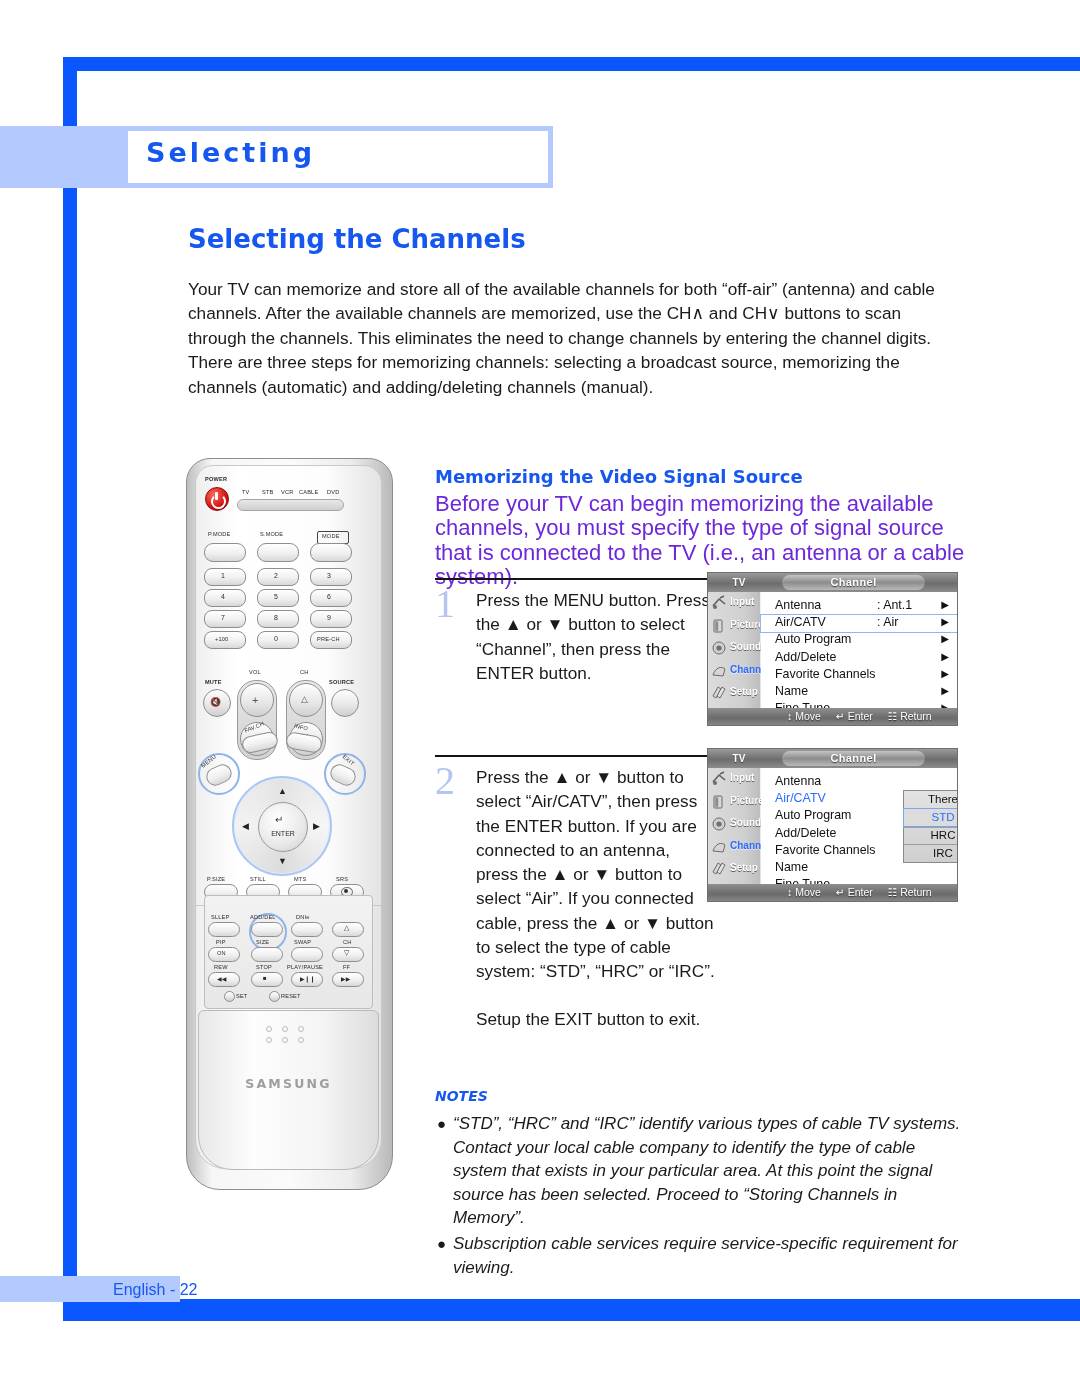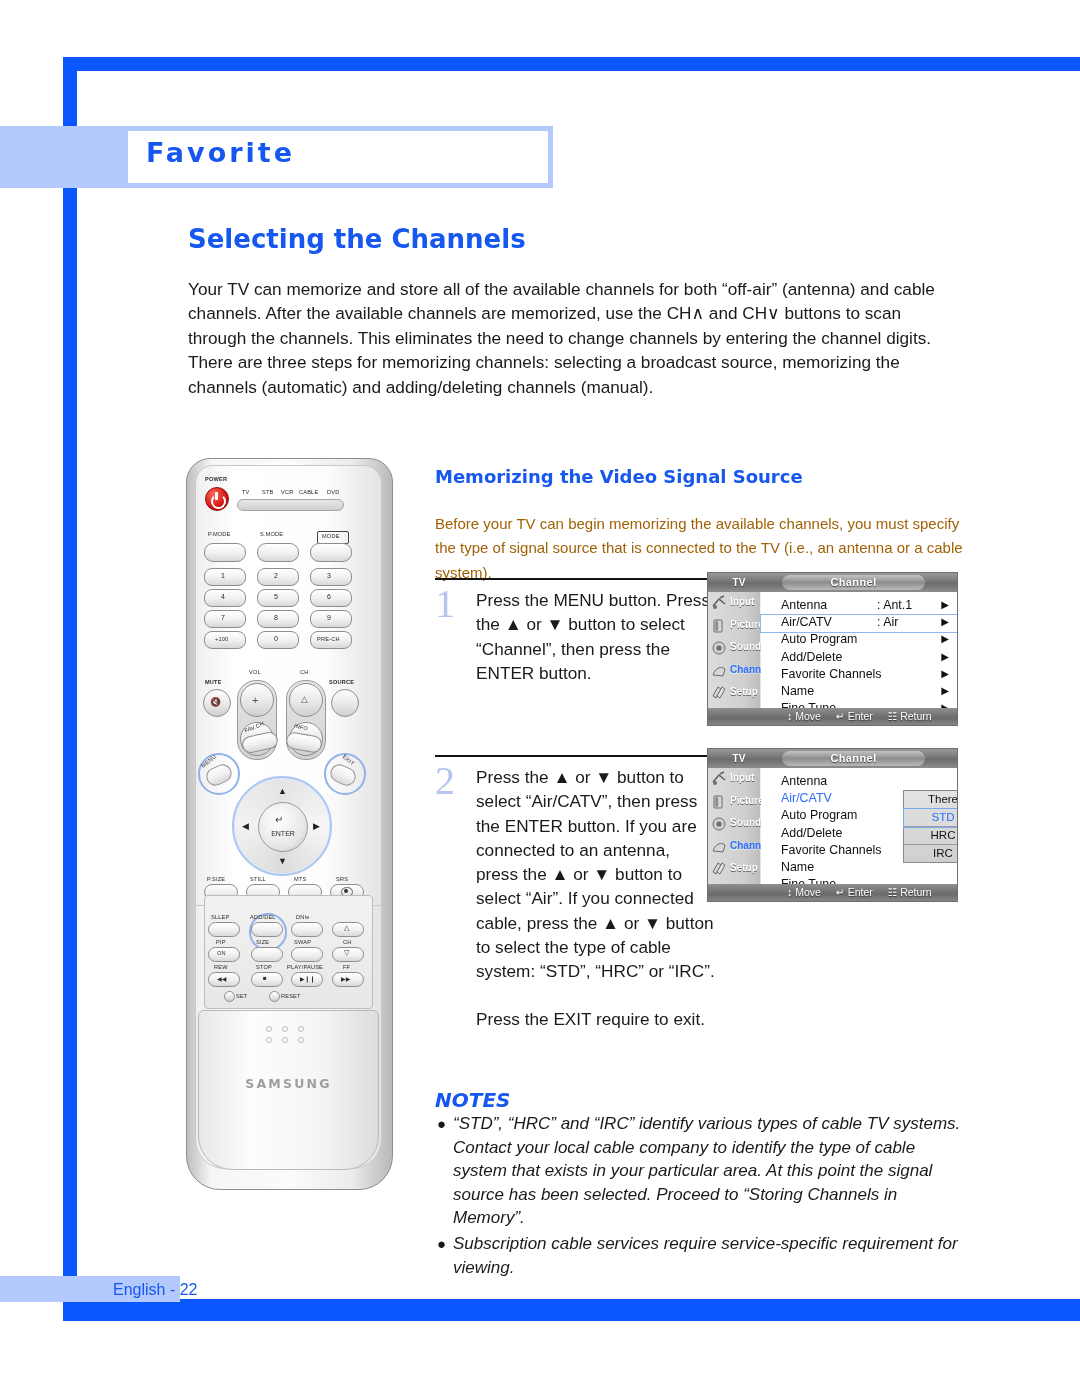--- a/index.html
+++ b/index.html
@@ -20,33 +20,33 @@
   .tab-title{position:absolute;left:146px;top:137px;font-size:27px;font-weight:bold;color:#1657ef;letter-spacing:3px;font-family:"DejaVu Sans", sans-serif;}
 
   .footer-band{position:absolute;left:0;top:1276px;width:180px;height:26px;background:#b4caff;}
   .footer-text{position:absolute;left:113px;top:1281px;font-size:16px;color:#1657ef;font-family:"Liberation Sans",sans-serif;}
 
   
   .h1{position:absolute;left:188px;top:224px;font-size:26px;font-weight:bold;color:#1657ef;font-family:"DejaVu Sans",sans-serif;}
   .intro{position:absolute;left:188px;top:277px;width:762px;font-size:17.2px;line-height:24.4px;color:#1a1a1a;}
 
   .h2{position:absolute;left:435px;top:466px;font-size:18px;font-weight:bold;color:#1657ef;font-family:"DejaVu Sans",sans-serif;}
-  .sub-intro{position:absolute;left:435px;top:492px;width:530px;font-size:15px;line-height:24.4px;color:#a16207;margin-top:20px;}
+  .sub-intro{position:absolute;left:435px;top:492px;width:530px;font-size:22px;line-height:24.4px;color:#6d28d9;}
 
   
   .step{position:absolute;left:435px;width:540px;}
   .step .rule{position:absolute;left:0;top:0;width:280px;height:2px;background:#141414;}
   .step .num{position:absolute;left:0;top:6px;font-size:40px;line-height:40px;color:#b4c6ef;font-family:"Liberation Serif",serif;font-weight:normal;}
   .step .txt{position:absolute;left:41px;top:10px;width:240px;font-size:17.2px;line-height:24.3px;color:#1a1a1a;}
   #step1{top:578px;}
   #step2{top:755px;}
   .exit-line{position:absolute;left:476px;top:1009px;width:300px;font-size:17.2px;color:#1a1a1a;}
 
   
-  .notes-title{position:absolute;left:435px;top:1088px;font-size:20px;font-weight:bold;font-style:italic;color:#1657ef;font-family:"DejaVu Sans",sans-serif;}
+  .notes-title{position:absolute;left:435px;top:1088px;font-size:14px;font-weight:bold;font-style:italic;color:#1657ef;font-family:"DejaVu Sans",sans-serif;}
   .notes{position:absolute;left:435px;top:1112px;width:530px;}
   .note{position:relative;padding-left:18px;font-size:17px;line-height:23.6px;font-style:italic;color:#1a1a1a;margin-bottom:2px;}
   .note .bullet{position:absolute;left:2px;top:0;font-size:15px;}
 
   
   .osd{position:absolute;width:249px;height:152px;border:1px solid #6f6f6f;
        background:linear-gradient(180deg,#f4f4f4 0%,#e9e9e9 60%,#dcdcdc 100%);overflow:hidden;}
   #osd1{left:707px;top:572px;}
   #osd2{left:707px;top:748px;}
   .osd-top{position:absolute;left:0;top:0;width:100%;height:19px;
@@ -59,21 +59,21 @@
   .osd-pill span{display:block;line-height:15px;text-align:center;font-size:11px;font-weight:bold;color:#ffffff;
                  text-shadow:0 1px 1px rgba(0,0,0,.6);letter-spacing:.4px;}
   .osd-side{position:absolute;left:0;top:19px;width:52px;bottom:0;
             background:linear-gradient(90deg,#dcdcdc 0%,#cfcfcf 70%,#bdbdbd 100%);}
   .osd-body{position:absolute;left:53px;top:19px;right:0;bottom:0;background:#ffffff;}
   .side-item{position:relative;height:22.5px;}
   .side-ico{position:absolute;left:3px;top:3px;width:16px;height:16px;}
   .side-lab{position:absolute;left:22px;top:4px;font-size:10px;font-weight:bold;color:#ffffff;
             text-shadow:0 1px 0 rgba(90,90,90,.9);font-family:"Liberation Sans",sans-serif;}
   .side-item.active .side-lab{color:#2a6cff;text-shadow:0 1px 0 rgba(255,255,255,.6);}
-  .menu-row{position:relative;height:17.2px;padding-left:20px;font-size:12.4px;color:#101010;
+  .menu-row{position:relative;height:17.2px;padding-left:14px;font-size:12.4px;color:#101010;
             font-family:"Liberation Sans",sans-serif;white-space:nowrap;}
   .menu-row .val{position:absolute;left:116px;top:0;}
   .menu-row .arw{position:absolute;right:8px;top:1px;font-size:10px;color:#111;}
   .menu-row.hl{outline:1px solid #8fb6ef;background:#ffffff;}
   .menu-row.sel{color:#2a6cff;}
   .more{padding-left:24px;font-size:12.2px;}
   .osd-foot{position:absolute;left:53px;right:0;bottom:0;height:17px;
             background:linear-gradient(180deg,#8e8e8e 0%,#6b6b6b 60%,#868686 100%);
             border-top-left-radius:10px;}
   .osd-foot-l{position:absolute;left:0;right:0;bottom:0;height:17px;}
@@ -135,21 +135,21 @@
 </style>
 </head>
 <body>
 
 <div class="frame-top"></div>
 <div class="frame-left"></div>
 <div class="frame-bottom"></div>
 
 <div class="tab-band"></div>
 <div class="tab-white"></div>
-<div class="tab-title">Favorite</div>
+<div class="tab-title">Selecting</div>
 
 <div class="footer-band"></div>
 <div class="footer-text">English - 22</div>
 
 <div class="h1">Selecting the Channels</div>
 <div class="intro">Your TV can memorize and store all of the available channels for both “off-air” (antenna) and cable channels. After the available channels are memorized, use the CH∧ and CH∨ buttons to scan through the channels. This eliminates the need to change channels by entering the channel digits. There are three steps for memorizing channels: selecting a broadcast source, memorizing the channels (automatic) and adding/deleting channels (manual).</div>
 
 <div class="h2">Memorizing the Video Signal Source</div>
 <div class="sub-intro">Before your TV can begin memorizing the available channels, you must specify the type of signal source that is connected to the TV (i.e., an antenna or a cable system).</div>
 
@@ -157,21 +157,21 @@
   <div class="rule"></div>
   <div class="num">1</div>
   <div class="txt">Press the MENU button. Press the ▲ or ▼ button to select “Channel”, then press the ENTER button.</div>
 </div>
 
 <div class="step" id="step2">
   <div class="rule"></div>
   <div class="num">2</div>
   <div class="txt">Press the ▲ or ▼ button to select “Air/CATV”, then press the ENTER button. If you are connected to an antenna, press the ▲ or ▼ button to select “Air”. If you connected cable, press the ▲ or ▼ button to select the type of cable system: “STD”, “HRC” or “IRC”.</div>
 </div>
-<div class="exit-line">Press the EXIT require to exit.</div>
+<div class="exit-line">Setup the EXIT button to exit.</div>
 
 <div class="notes-title">NOTES</div>
 <div class="notes">
   <div class="note">
     <span class="bullet">●</span>
     <span>“STD”, “HRC” and “IRC” identify various types of cable TV systems. Contact your local cable company to identify the type of cable system that exists in your particular area. At this point the signal source has been selected. Proceed to “Storing Channels in Memory”.</span>
   </div>
   <div class="note">
     <span class="bullet">●</span>
     <span>Subscription cable services require service-specific requirement for viewing.</span>

